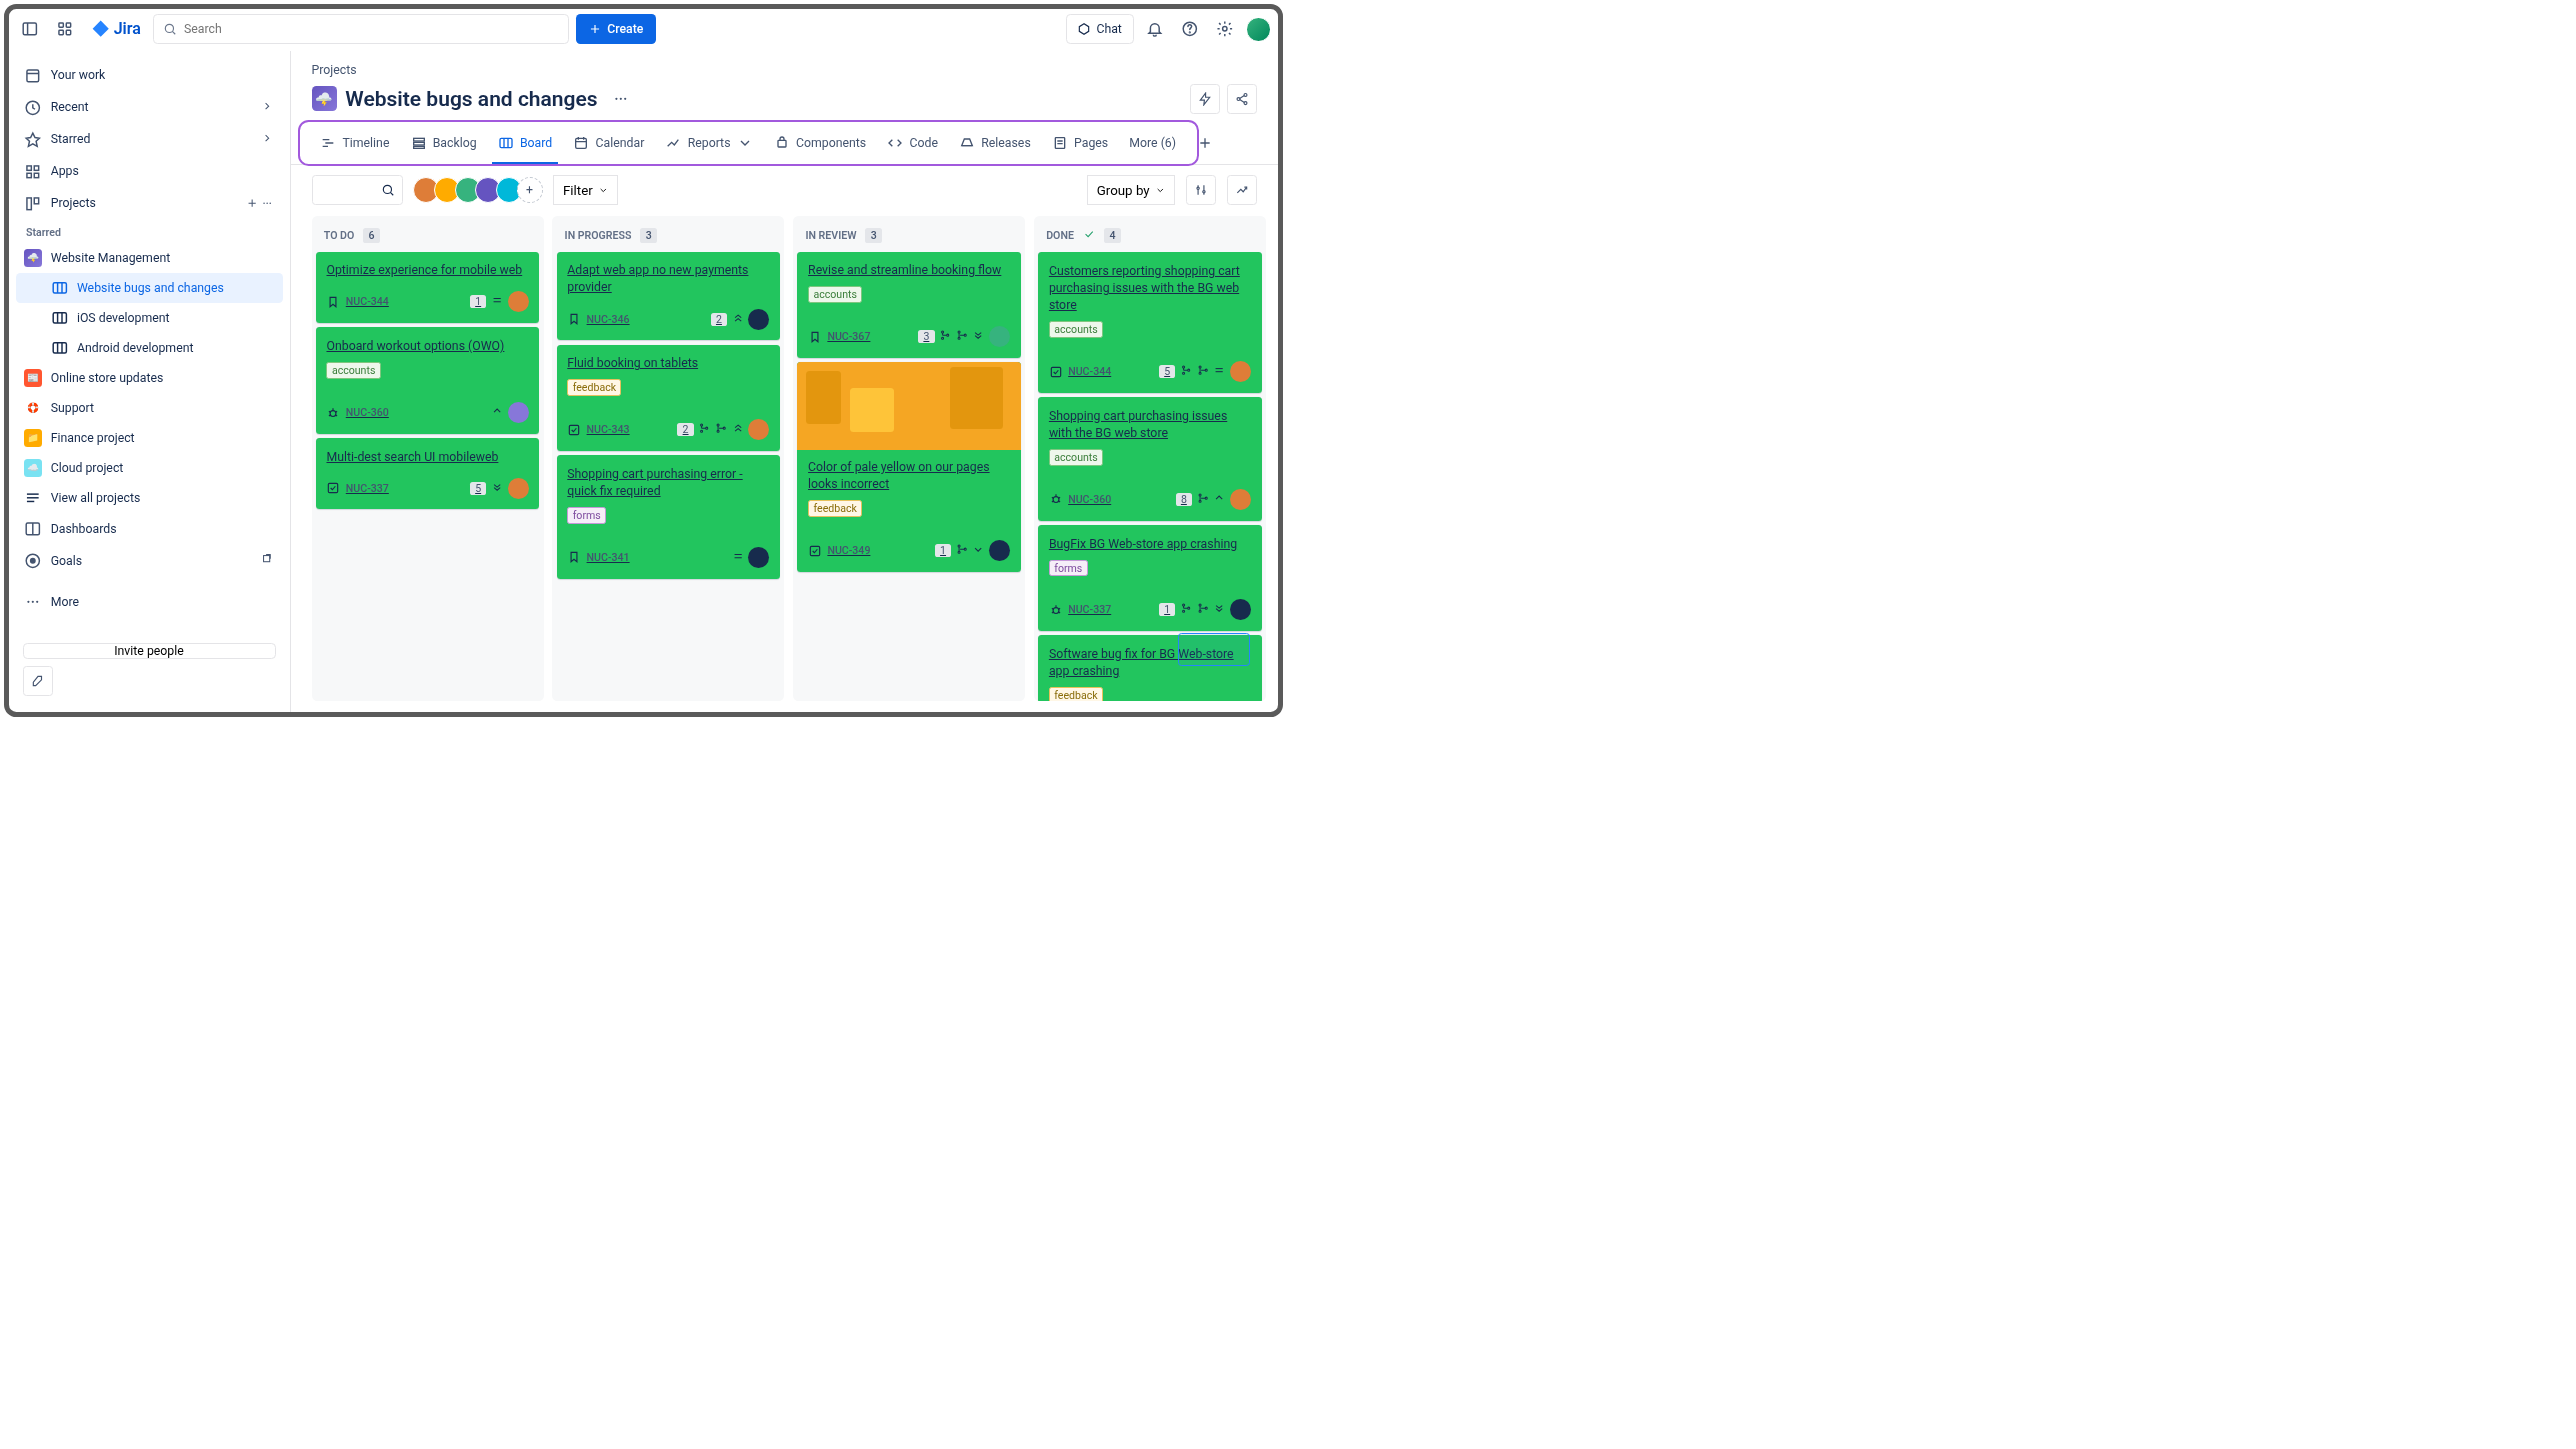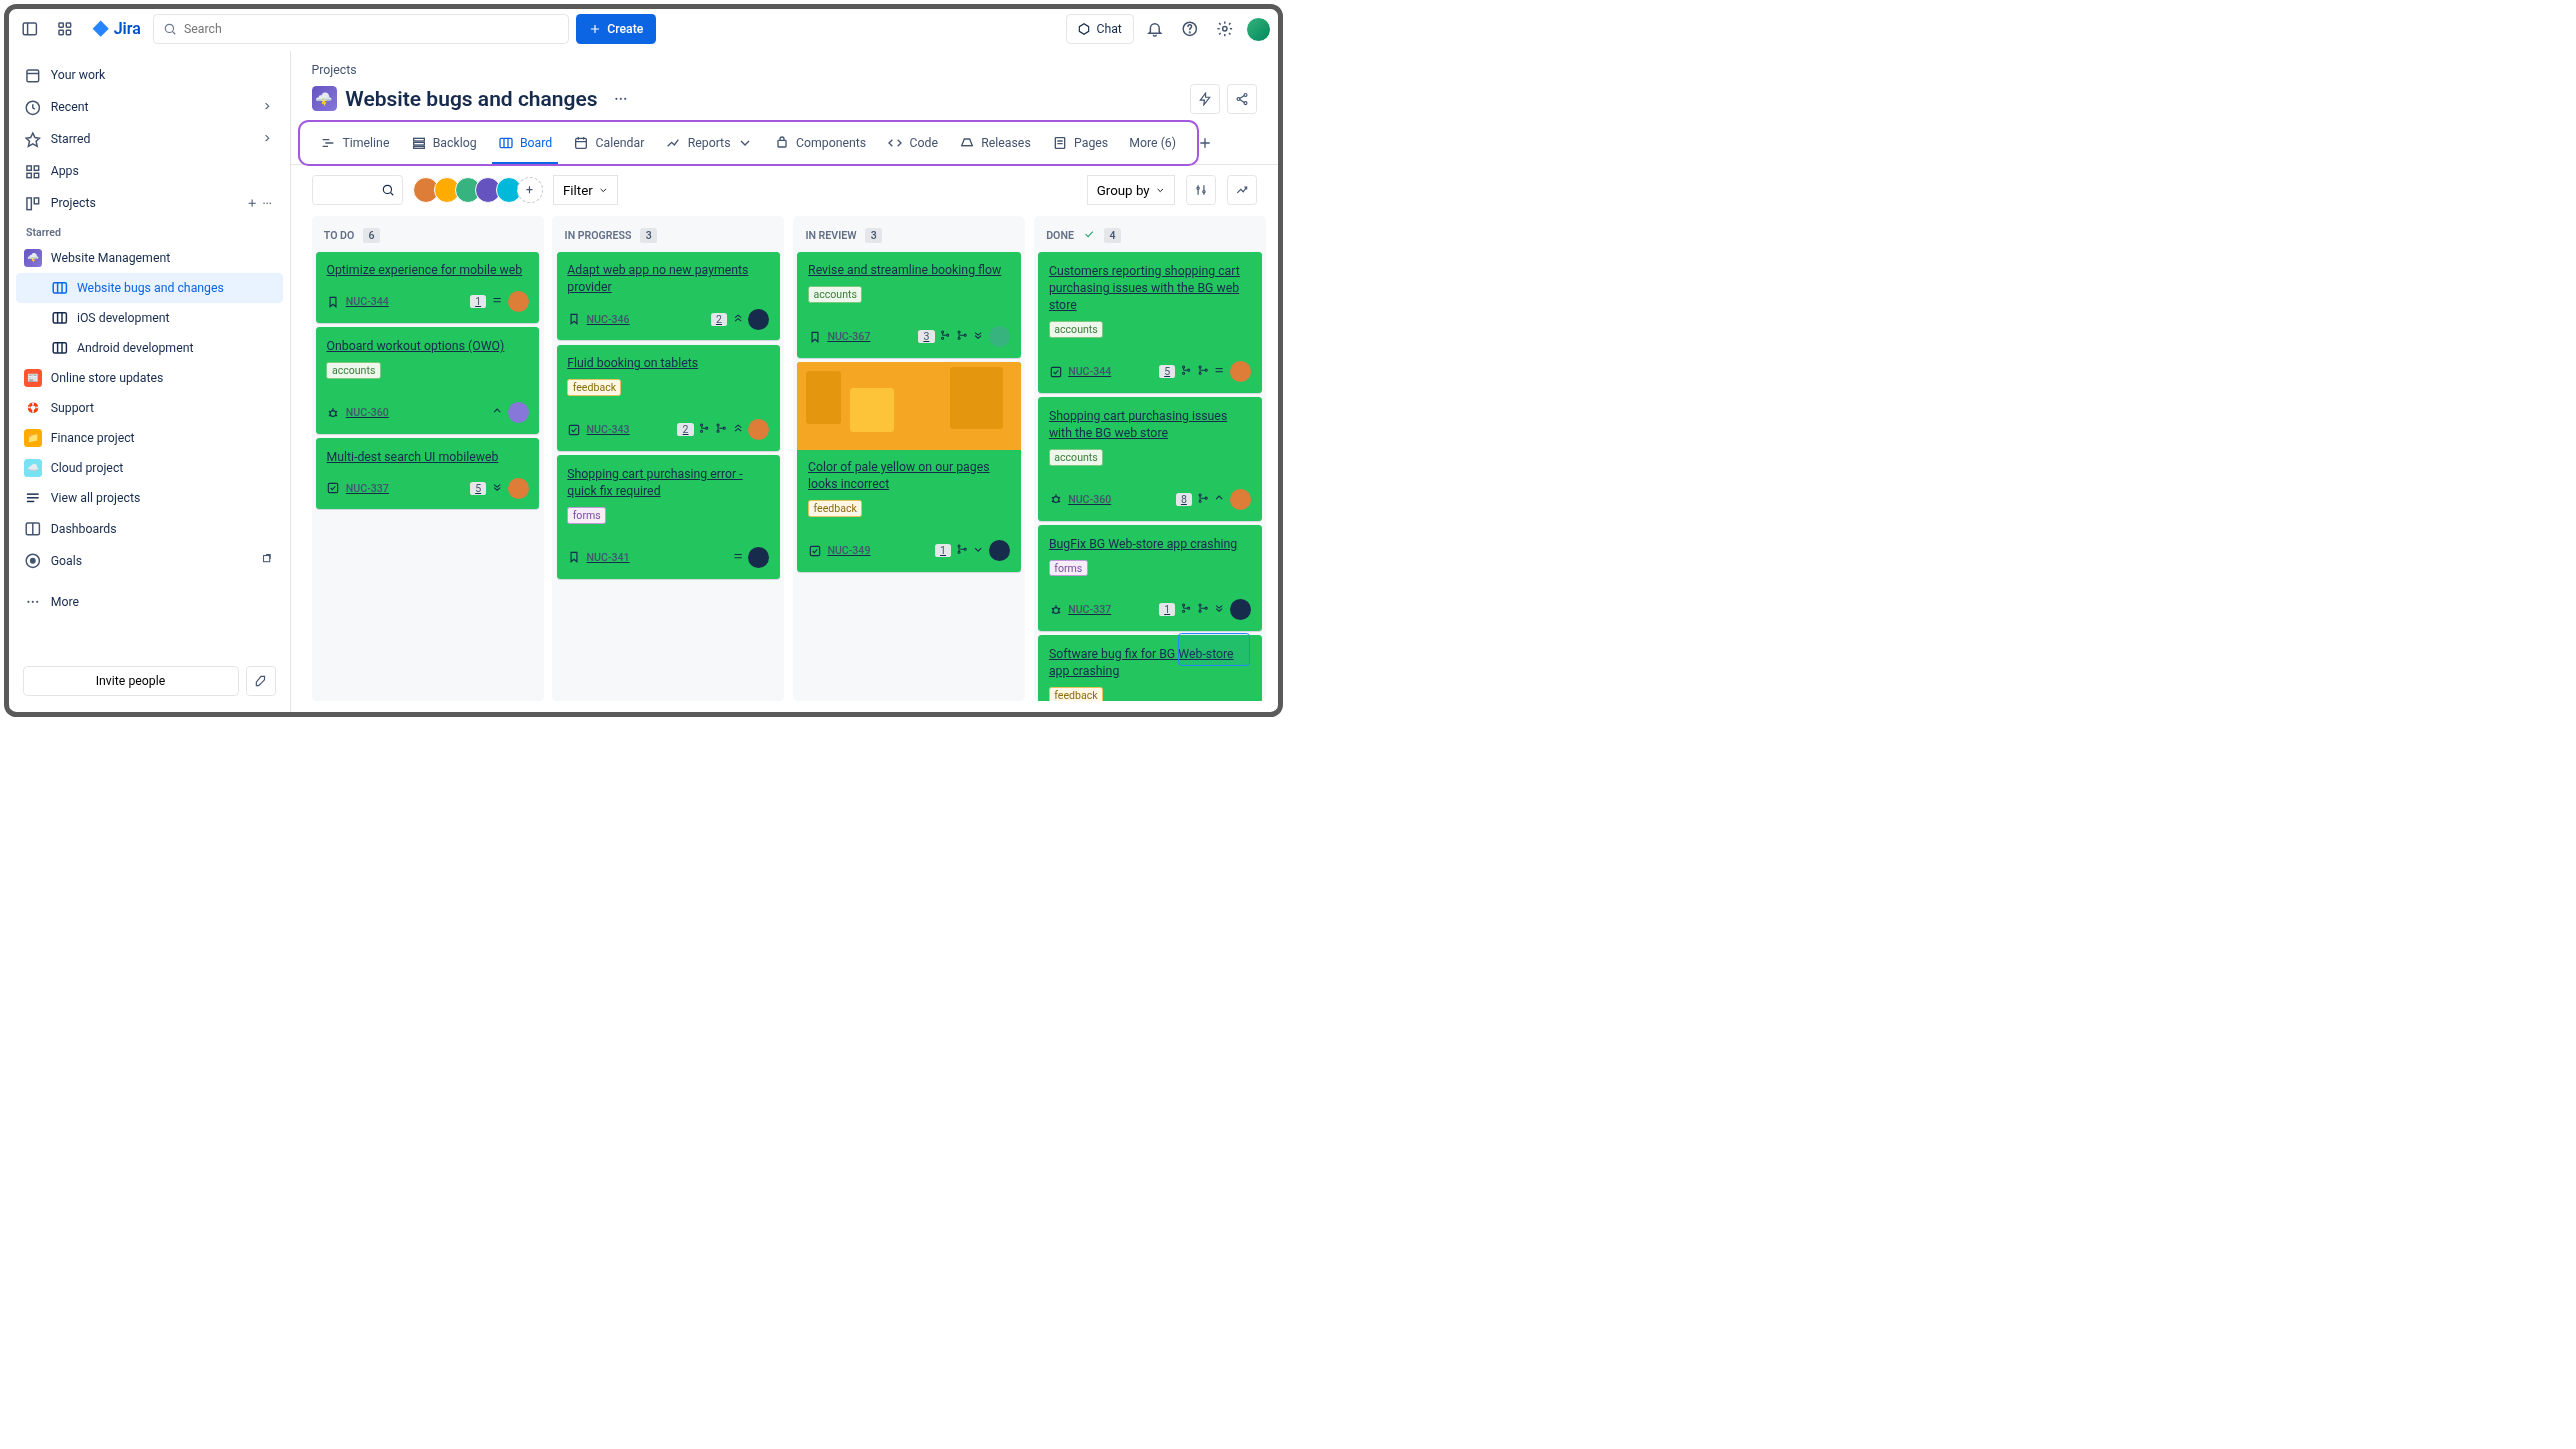--- a/index.html
+++ b/index.html
@@ -18,21 +18,21 @@
 .sidebar { width:282px; border-right:0.9px solid #e4e4e7; display:flex; flex-direction:column; padding:8.8px 7px 8.8px 7px; overflow-y:auto; }
 .sbitem { display:flex; align-items:center; height:32px; padding:0 8.8px; border-radius:4.4px; cursor:pointer; gap:8.8px; color:#172b4d; }
 .sbitem .ic { width:17.6px; height:17.6px; display:flex; align-items:center; justify-content:center; color:#44546f; flex-shrink:0; }
 .sbitem .chev { margin-left:auto; color:#44546f; }
 .sbhdr { font-size:10.6px; font-weight:600; color:#626f86; padding:7px 10.6px 3.5px; }
 .sbproj { display:flex; align-items:center; height:30px; padding:0 8.8px 0 8.8px; gap:8.8px; cursor:pointer; border-radius:4.4px; }
 .sbsub { display:flex; align-items:center; height:30px; padding:0 8.8px 0 35px; gap:8.8px; cursor:pointer; border-radius:4.4px; }
 .sbsub.sel { background:#e9f2ff; color:#0c66e4; }
 .sbsub .ic, .sbproj .ic { width:17.6px; height:17.6px; display:flex; align-items:center; justify-content:center; }
 .pji { width:17.6px; height:17.6px; border-radius:3.5px; display:flex; align-items:center; justify-content:center; font-size:9.7px; flex-shrink:0; }
-.sbfoot { margin-top:auto; padding:7px 7px; display:flex; gap:7px; }
+.sbfoot { margin-top:auto; padding:7px 7px; display:flex; gap:7px;flex-direction:column; }
 .invite { flex:1; border:0.9px solid #e4e4e7; background:#fff; height:30px; border-radius:4.4px; cursor:pointer; font-size:12.3px; }
 .main { flex:1; display:flex; flex-direction:column; overflow:hidden; }
 .crumbs { padding:12.3px 21px 3.5px; color:#44546f; font-size:12.3px; }
 .titlerow { display:flex; align-items:center; padding:3.5px 21px 8.8px; gap:8.8px; }
 .titlerow h1 { font-size:21px; font-weight:600; }
 .pjbig { width:25px; height:25px; border-radius:4.4px; background:linear-gradient(135deg,#6554c0,#8777d9); display:flex; align-items:center; justify-content:center; font-size:14px; }
 .title-actions { margin-left:auto; display:flex; gap:7px; }
 .sqbtn { width:30px; height:30px; border:0.9px solid #e4e4e7; background:#fff; border-radius:3.5px; display:flex; align-items:center; justify-content:center; cursor:pointer; color:#44546f; }
 .tabbar { display:flex; align-items:center; padding:0 21px; height:42px; border-bottom:0.9px solid #e4e4e7; gap:3.5px; position:relative; }
 .tabbar-highlight { position:absolute; left:7px; right:79px; top:-2.6px; bottom:-2.6px; border:2.6px solid #a259dd; border-radius:10.6px; pointer-events:none; }

